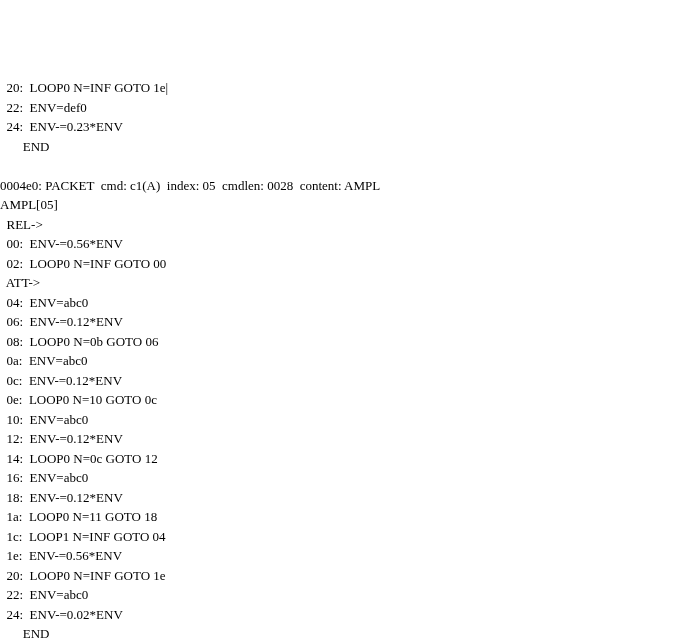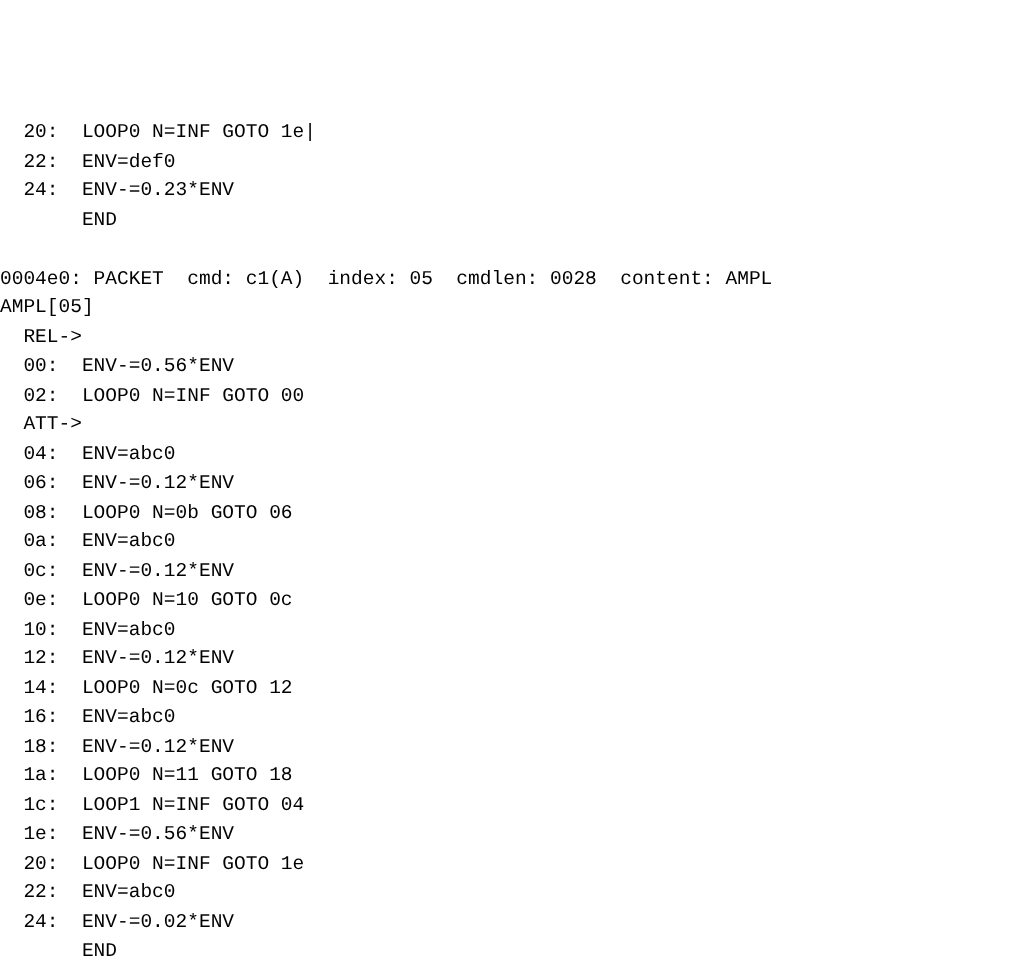--- a/index.html
+++ b/index.html
@@ -7,20 +7,21 @@
       padding: 0;
       font-family: 'Courier New', monospace;
       font-size: 13px;
       line-height: 1.5;
       color: #000;
       background: #fff;
       white-space: pre;
     }
     .line {
       display: block;
+      font-family: Liberation Serif, serif;
     }
   </style>
 </head>
 <body>
 
 
 
 <div id="content"><span class="line">  20:  LOOP0 N=INF GOTO 1e|</span><span class="line">  22:  ENV=def0</span><span class="line">  24:  ENV-=0.23*ENV</span><span class="line">       END</span><span class="line">&nbsp;</span><span class="line">0004e0: PACKET  cmd: c1(A)  index: 05  cmdlen: 0028  content: AMPL</span><span class="line">AMPL[05]</span><span class="line">  REL-&gt;</span><span class="line">  00:  ENV-=0.56*ENV</span><span class="line">  02:  LOOP0 N=INF GOTO 00</span><span class="line">  ATT-&gt;</span><span class="line">  04:  ENV=abc0</span><span class="line">  06:  ENV-=0.12*ENV</span><span class="line">  08:  LOOP0 N=0b GOTO 06</span><span class="line">  0a:  ENV=abc0</span><span class="line">  0c:  ENV-=0.12*ENV</span><span class="line">  0e:  LOOP0 N=10 GOTO 0c</span><span class="line">  10:  ENV=abc0</span><span class="line">  12:  ENV-=0.12*ENV</span><span class="line">  14:  LOOP0 N=0c GOTO 12</span><span class="line">  16:  ENV=abc0</span><span class="line">  18:  ENV-=0.12*ENV</span><span class="line">  1a:  LOOP0 N=11 GOTO 18</span><span class="line">  1c:  LOOP1 N=INF GOTO 04</span><span class="line">  1e:  ENV-=0.56*ENV</span><span class="line">  20:  LOOP0 N=INF GOTO 1e</span><span class="line">  22:  ENV=abc0</span><span class="line">  24:  ENV-=0.02*ENV</span><span class="line">       END</span><span class="line">&nbsp;</span></div>
 
 

